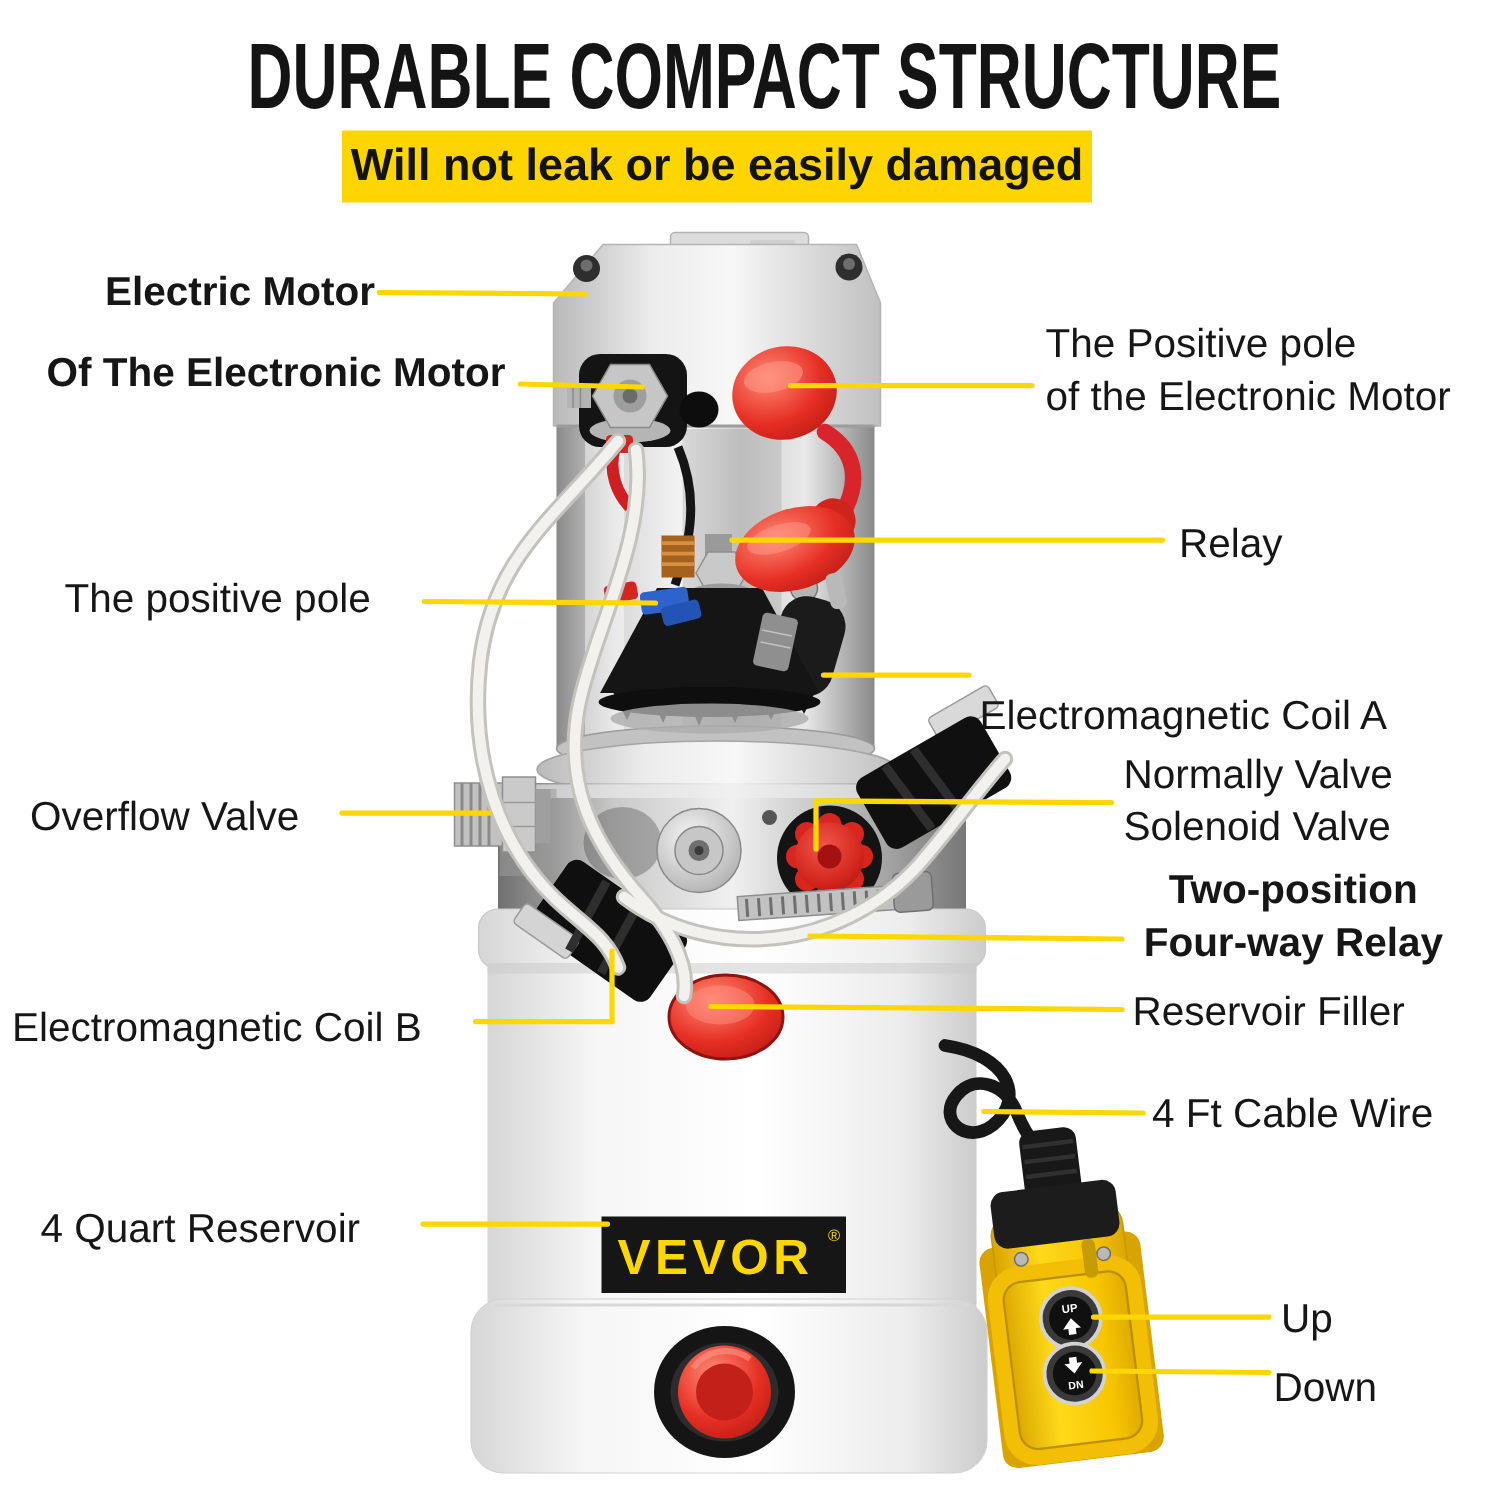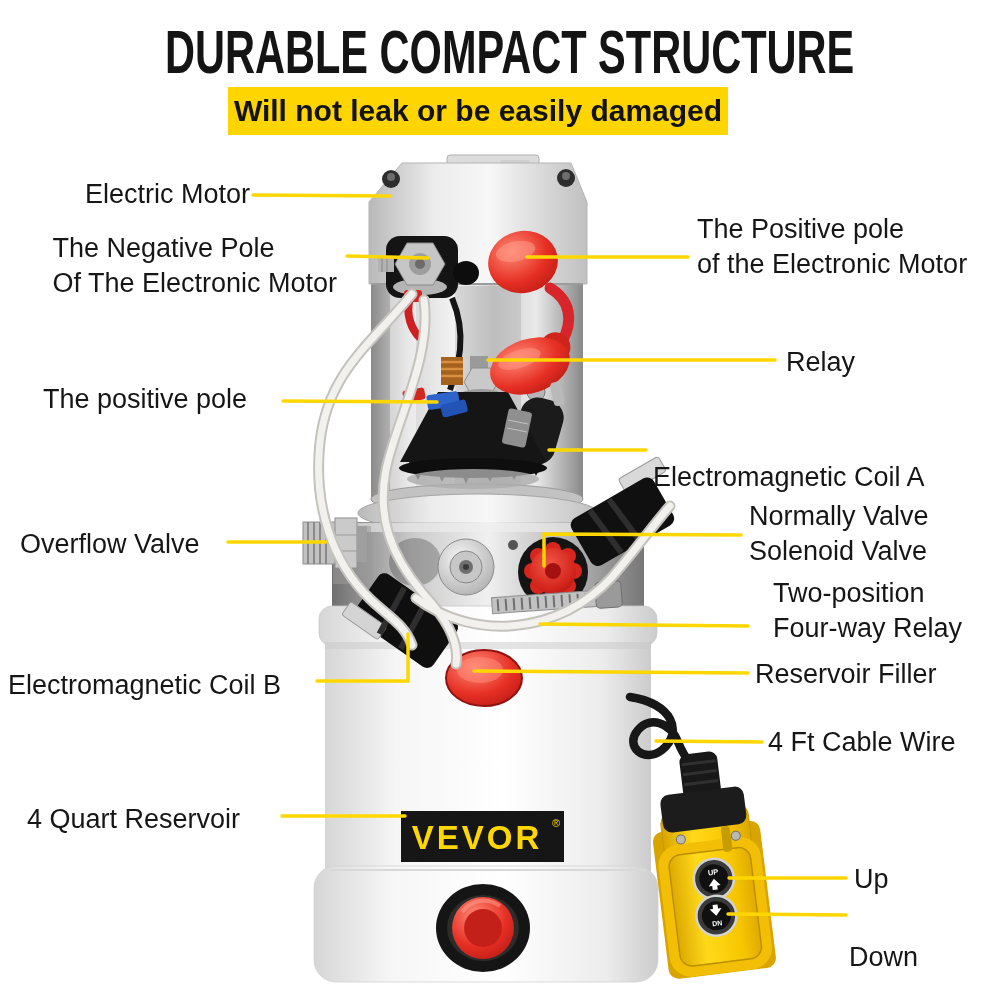--- a/index.html
+++ b/index.html
@@ -15,21 +15,21 @@
   .banner {
     position:absolute; left:228px; top:87px; width:500px; height:48px;
     background:#FFD500; color:#131313; font-weight:bold; font-size:30px;
     display:flex; align-items:center; justify-content:center; white-space:nowrap;
   }
   .art { position:absolute; left:0; top:0; width:1000px; height:1000px; }
   .lbl {
     position:absolute; font-size:27px; line-height:35px; color:#161616;
     white-space:nowrap;
   }
-  .lbl.r { text-align:left; }
+  .lbl.r { text-align:center;font-weight:bold; }
   .lbl span { display:block; }
 </style>
 </head>
 <body>
 
 <div class="canvas">
 
   <svg class="art" viewBox="0 0 1000 1000" aria-hidden="true">
     <defs>
       <linearGradient id="gMotor" x1="0" y1="0" x2="1" y2="0">
@@ -319,21 +319,20 @@
       <line x1="728" y1="914" x2="846" y2="915"></line>
     </g>
   </svg>
 
   <div class="title">DURABLE COMPACT STRUCTURE</div>
   <div class="banner">Will not leak or be easily damaged</div>
 
   <div class="lbl r" style="right:750px; top:177px">Electric Motor</div>
 
   <div class="lbl r" style="right:663px; top:231px">
-    <span>The Negative Pole</span>
     <span>Of The Electronic Motor</span>
   </div>
 
   <div class="lbl" style="left:697px; top:212px">
     <span>The Positive pole</span>
     <span>of the Electronic Motor</span>
   </div>
 
   <div class="lbl" style="left:786px; top:345px">Relay</div>
 
@@ -358,15 +357,15 @@
   <div class="lbl" style="left:755px; top:657px">Reservoir Filler</div>
 
   <div class="lbl" style="left:8px; top:668px">Electromagnetic Coil B</div>
 
   <div class="lbl" style="left:768px; top:725px">4 Ft Cable Wire</div>
 
   <div class="lbl" style="left:27px; top:802px">4 Quart Reservoir</div>
 
   <div class="lbl" style="left:854px; top:862px">Up</div>
 
-  <div class="lbl" style="left:849px; top:940px">Down</div>
+  <div class="lbl" style="left:849px; top:908px">Down</div>
 
 </div>
 
 </body></html>

